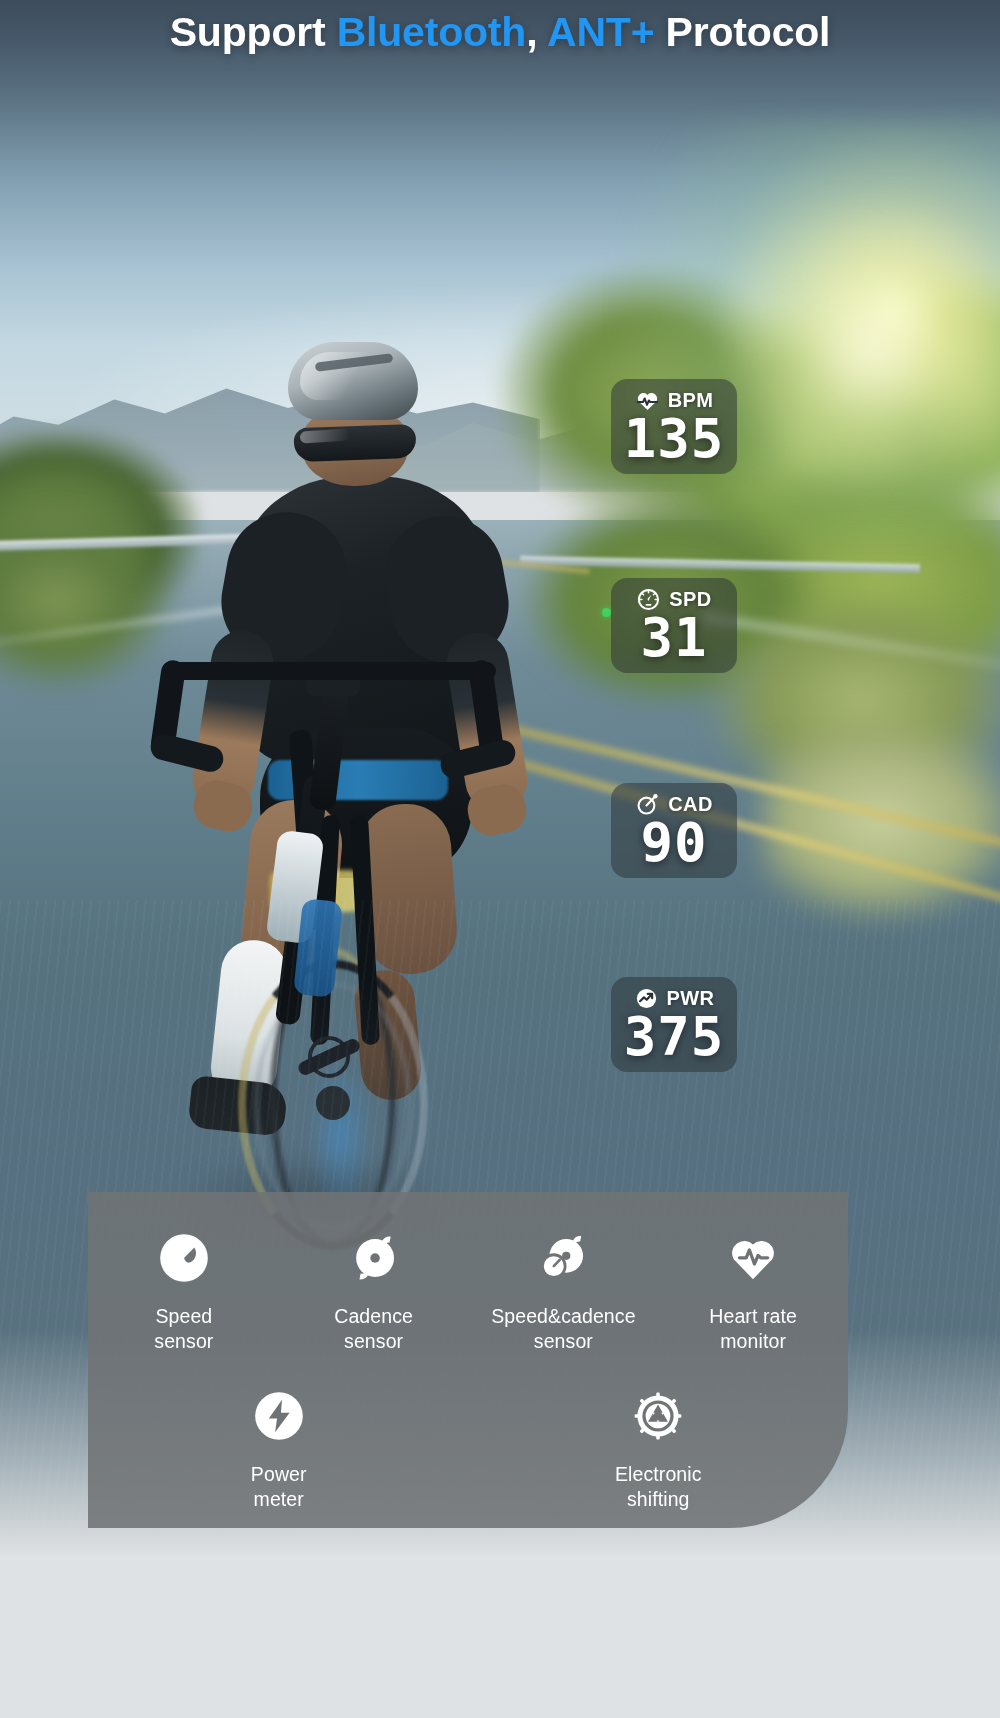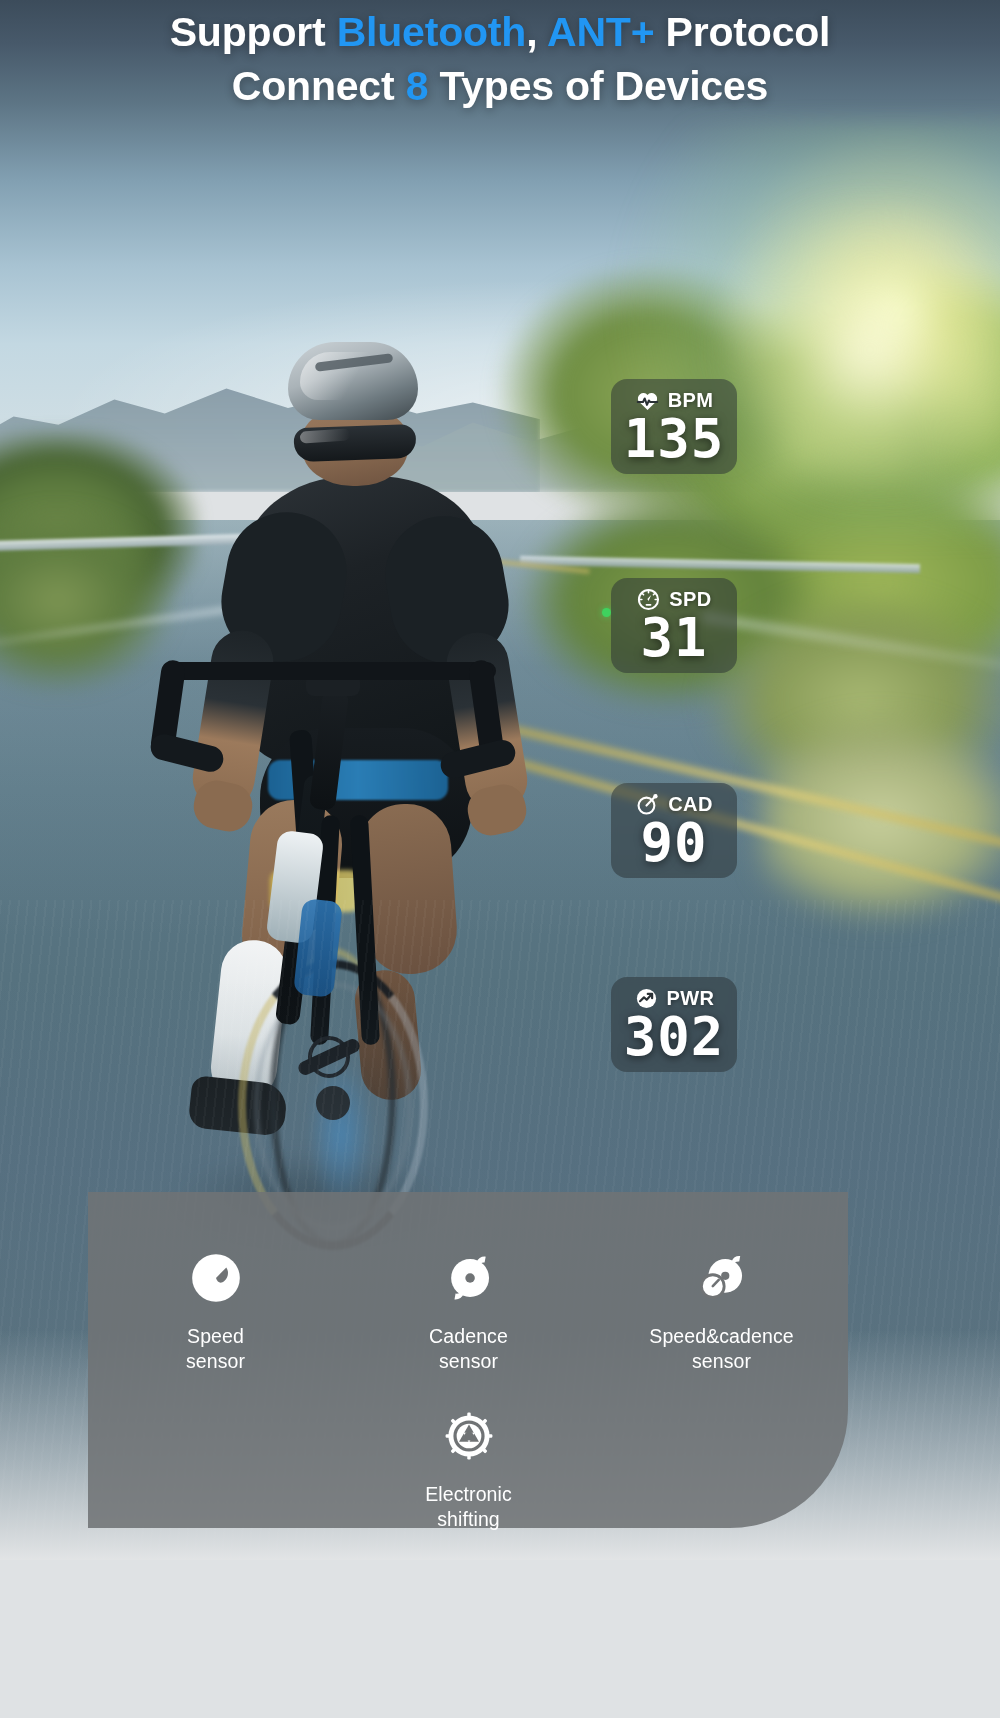--- a/index.html
+++ b/index.html
@@ -341,21 +341,21 @@
   .hud-cad { left:611px; top:783px; }
   .hud-pwr { left:611px; top:977px; }
 
   
   .panel {
     position:absolute; left:88px; top:1192px; width:760px; height:336px;
     z-index:30;
     background:rgba(112,115,117,.88);
     border-bottom-right-radius:118px;
   }
-  .panel-rows { padding:38px 0 0 1px;margin-top:20px; }
+  .panel-rows { padding:38px 0 0 1px; }
   .frow { display:flex; }
   .fcell {
     flex:1 1 0; display:flex; flex-direction:column; align-items:center;
     padding-top:2px;
   }
   .fcell + .fcell { }
   .fico { width:52px; height:52px; display:block; }
   .flabel {
     margin-top:20px; text-align:center;
     font-size:19.5px; line-height:1.28; color:#ffffff; font-weight:400;
@@ -442,21 +442,20 @@
     </div>
 
     <div class="road-sheen"></div>
     <div class="motion"></div>
     <div class="bottom-fade"></div>
   </div>
 
   <div class="header">
     <div class="h-title">
       <div><span>Support </span><span class="accent">Bluetooth</span><span>, </span><span class="accent">ANT+</span><span> Protocol</span></div>
-      <div><span>Connect </span><span class="accent">8</span><span> Types of Devices</span></div>
     </div>
     <div class="h-sub">
     </div>
   </div>
 
   <div class="hud hud-bpm">
     <div class="hud-card">
       <div class="hud-top">
         <svg class="hud-ico" viewBox="0 0 24 24">
           <path d="M12 21.2 3.6 13A5.3 5.3 0 0 1 12 6.6a5.3 5.3 0 0 1 8.4 6.4z" fill="#fff"></path>
@@ -507,21 +506,21 @@
   <div class="hud hud-pwr">
     <div class="hud-card">
       <div class="hud-top">
         <svg class="hud-ico" viewBox="0 0 24 24">
           <circle cx="12" cy="12" r="9.2" fill="#fff"></circle>
           <path d="M5.8 14.6 9.6 10.9l2.6 2.3 4.1-4.6" fill="none" stroke="#2a3135" stroke-width="2.1" stroke-linecap="round" stroke-linejoin="round"></path>
           <path d="M13.2 7.6h4.2v4.1" fill="none" stroke="#2a3135" stroke-width="2.1" stroke-linecap="round" stroke-linejoin="round"></path>
         </svg>
         <span class="hud-lbl">PWR</span>
       </div>
-      <div class="hud-val">302</div>
+      <div class="hud-val">375</div>
     </div>
   </div>
 
   <div class="panel">
     <div class="panel-rows">
 
       <div class="frow">
 
         <div class="fcell">
           <svg class="fico" viewBox="0 0 48 48">
@@ -554,25 +553,45 @@
             <path d="M33 8.6c1.3-3.6 4.3-5.2 7.8-4.8l-.9 5c-2.4-.2-4.2.6-5.2 2.2z" fill="#fff"></path>
             <circle cx="15.5" cy="31.5" r="10.5" fill="#fff" stroke="#707375" stroke-width="2.6"></circle>
             <path d="M15.5 31.5 21 25.8" stroke="#707375" stroke-width="2.4" stroke-linecap="round"></path>
           </svg>
           <div class="flabel">
             <div>Speed&amp;cadence</div>
             <div>sensor</div>
           </div>
         </div>
 
+        <div class="fcell">
+          <svg class="fico" viewBox="0 0 48 48">
+            <path d="M24 43.5 6.2 25.2a11.3 11.3 0 0 1 17.8-13.6 11.3 11.3 0 0 1 17.8 13.6z" fill="#fff"></path>
+            <path d="M11.5 23.8h6.2l3-7.2 4.6 13 3.4-8 2.4 2.2h6.4" fill="none" stroke="#707375" stroke-width="3" stroke-linecap="round" stroke-linejoin="round"></path>
+          </svg>
+          <div class="flabel">
+            <div>Heart rate</div>
+            <div>monitor</div>
+          </div>
+        </div>
 
       </div>
 
       <div class="frow frow2">
 
+        <div class="fcell">
+          <svg class="fico" viewBox="0 0 48 48">
+            <circle cx="24" cy="24" r="22" fill="#fff"></circle>
+            <path d="M26.8 9 14.6 26.4h7.6L20.4 39 33.8 21h-8z" fill="#707375"></path>
+          </svg>
+          <div class="flabel">
+            <div>Power</div>
+            <div>meter</div>
+          </div>
+        </div>
 
 
         <div class="fcell">
           <svg class="fico" viewBox="0 0 48 48">
             <g fill="#fff">
               <circle cx="24" cy="24" r="19"></circle>
             </g>
             <g fill="#707375">
               <circle cx="24" cy="24" r="14.4"></circle>
             </g>

